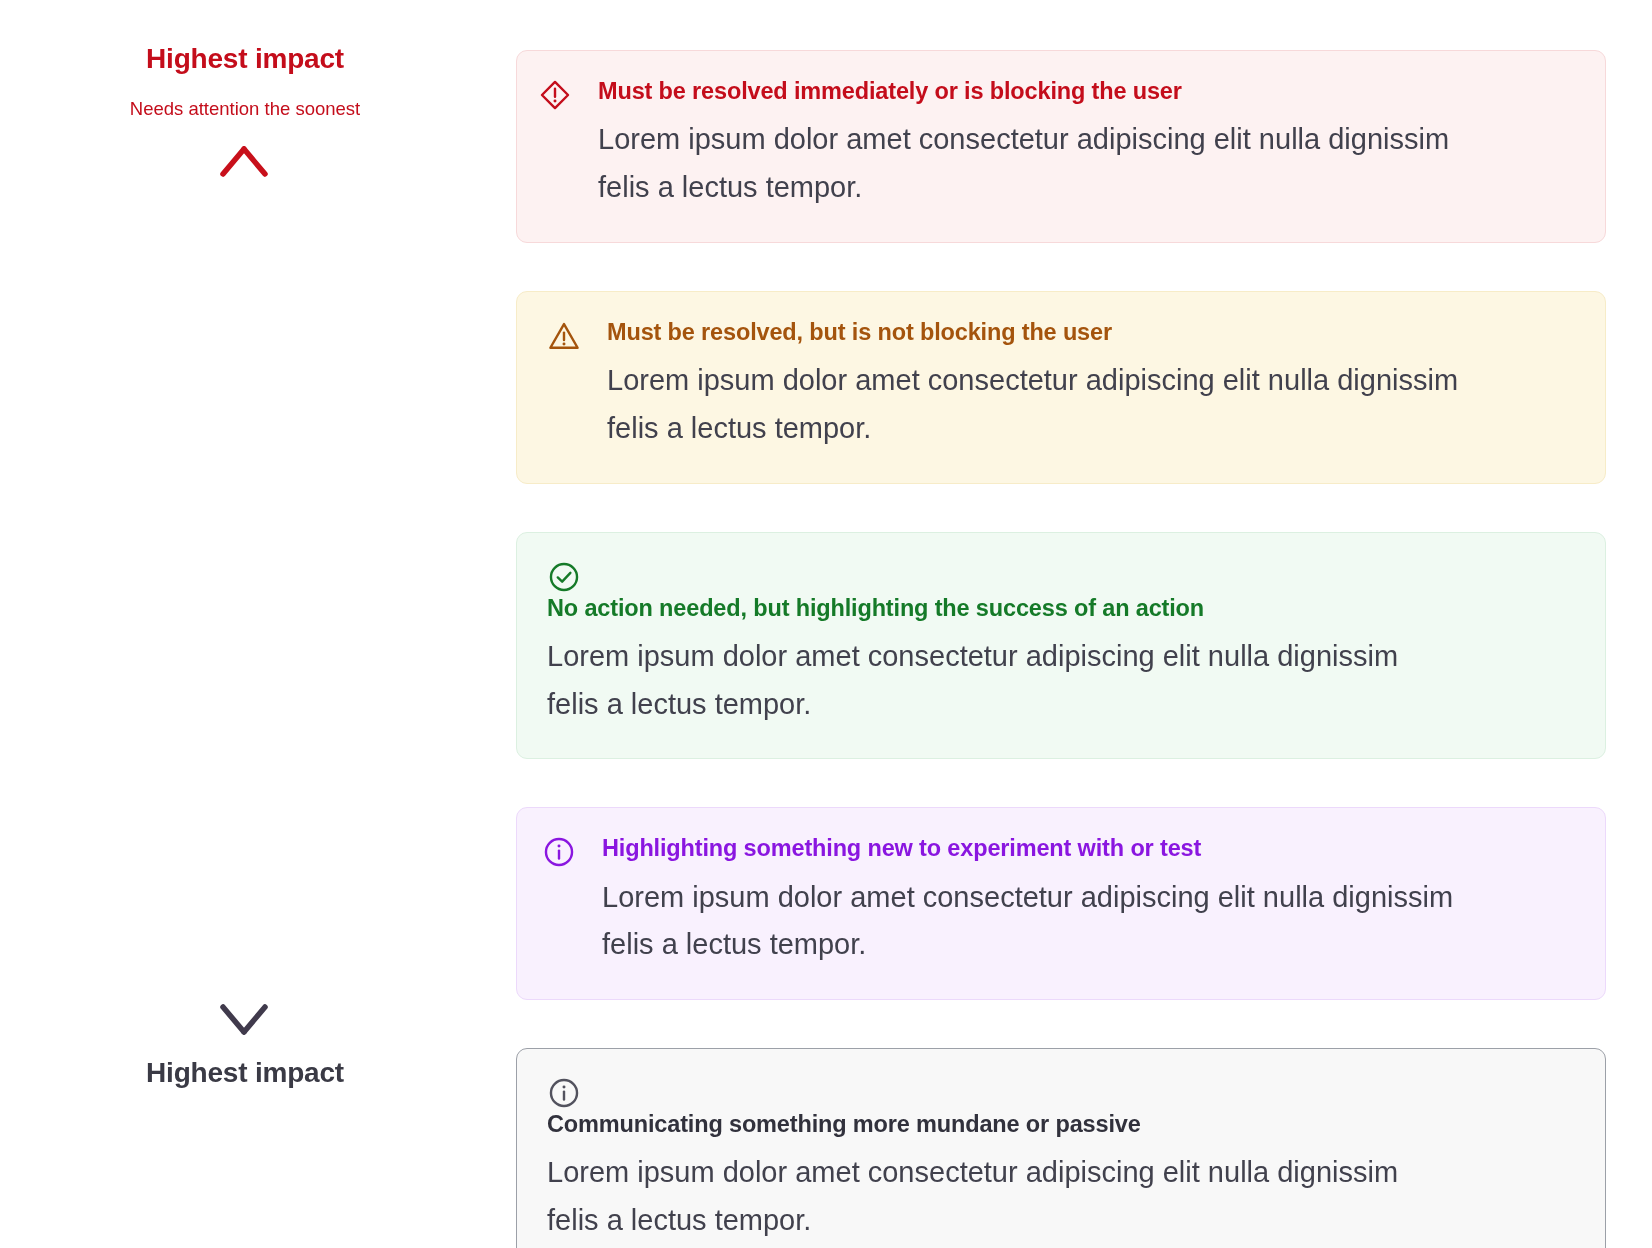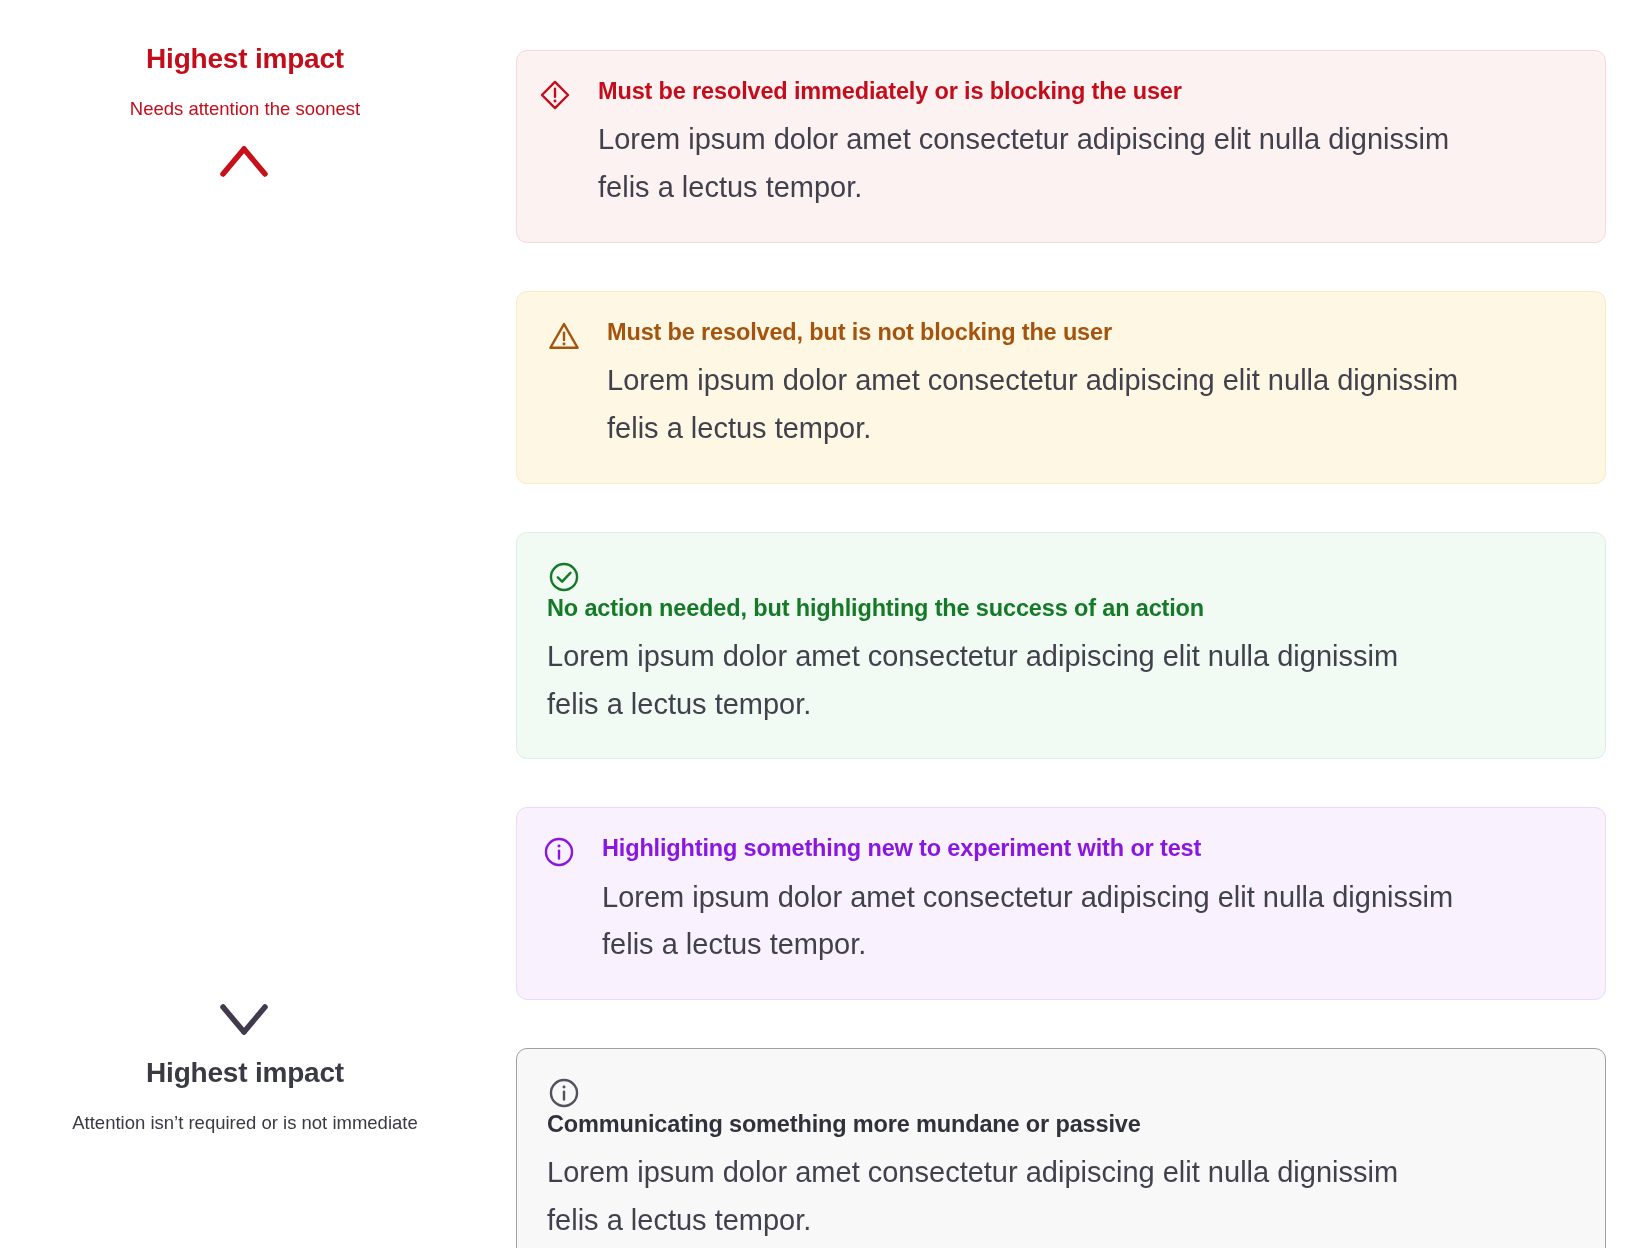--- a/index.html
+++ b/index.html
@@ -152,21 +152,20 @@
       <path d="M45 6 L24 31" stroke="#c8101b" stroke-width="5.5" stroke-linecap="round" fill="none"></path>
       <path d="M45 6 L66 31" stroke="#c8101b" stroke-width="5.5" stroke-linecap="round" fill="none"></path>
 
       <path d="M45 889 L24 864" stroke="#403a4c" stroke-width="5.5" stroke-linecap="round" fill="none"></path>
       <path d="M45 889 L66 864" stroke="#403a4c" stroke-width="5.5" stroke-linecap="round" fill="none"></path>
     </svg>
   </div>
 
   <div class="axis-label-block" id="axis-bottom-block">
     <div class="axis-title" id="axis-bottom-title">Highest impact</div>
-    <div class="axis-sub" id="axis-bottom-sub">Attention isn’t required or is not immediate</div>
   </div>
 </div>
 
 <div id="alert-list">
 
   <div class="alert-card v-critical">
     <svg class="alert-icon" viewBox="0 0 24 24" fill="none">
       <path d="M12 2.8 L21.2 12 L12 21.2 L2.8 12 Z" stroke="#c40d1b" stroke-width="1.7" stroke-linejoin="round"></path>
       <line x1="12" y1="7.6" x2="12" y2="13.2" stroke="#c40d1b" stroke-width="1.7" stroke-linecap="round"></line>
       <circle cx="12" cy="16.3" r="1.05" fill="#c40d1b"></circle>

